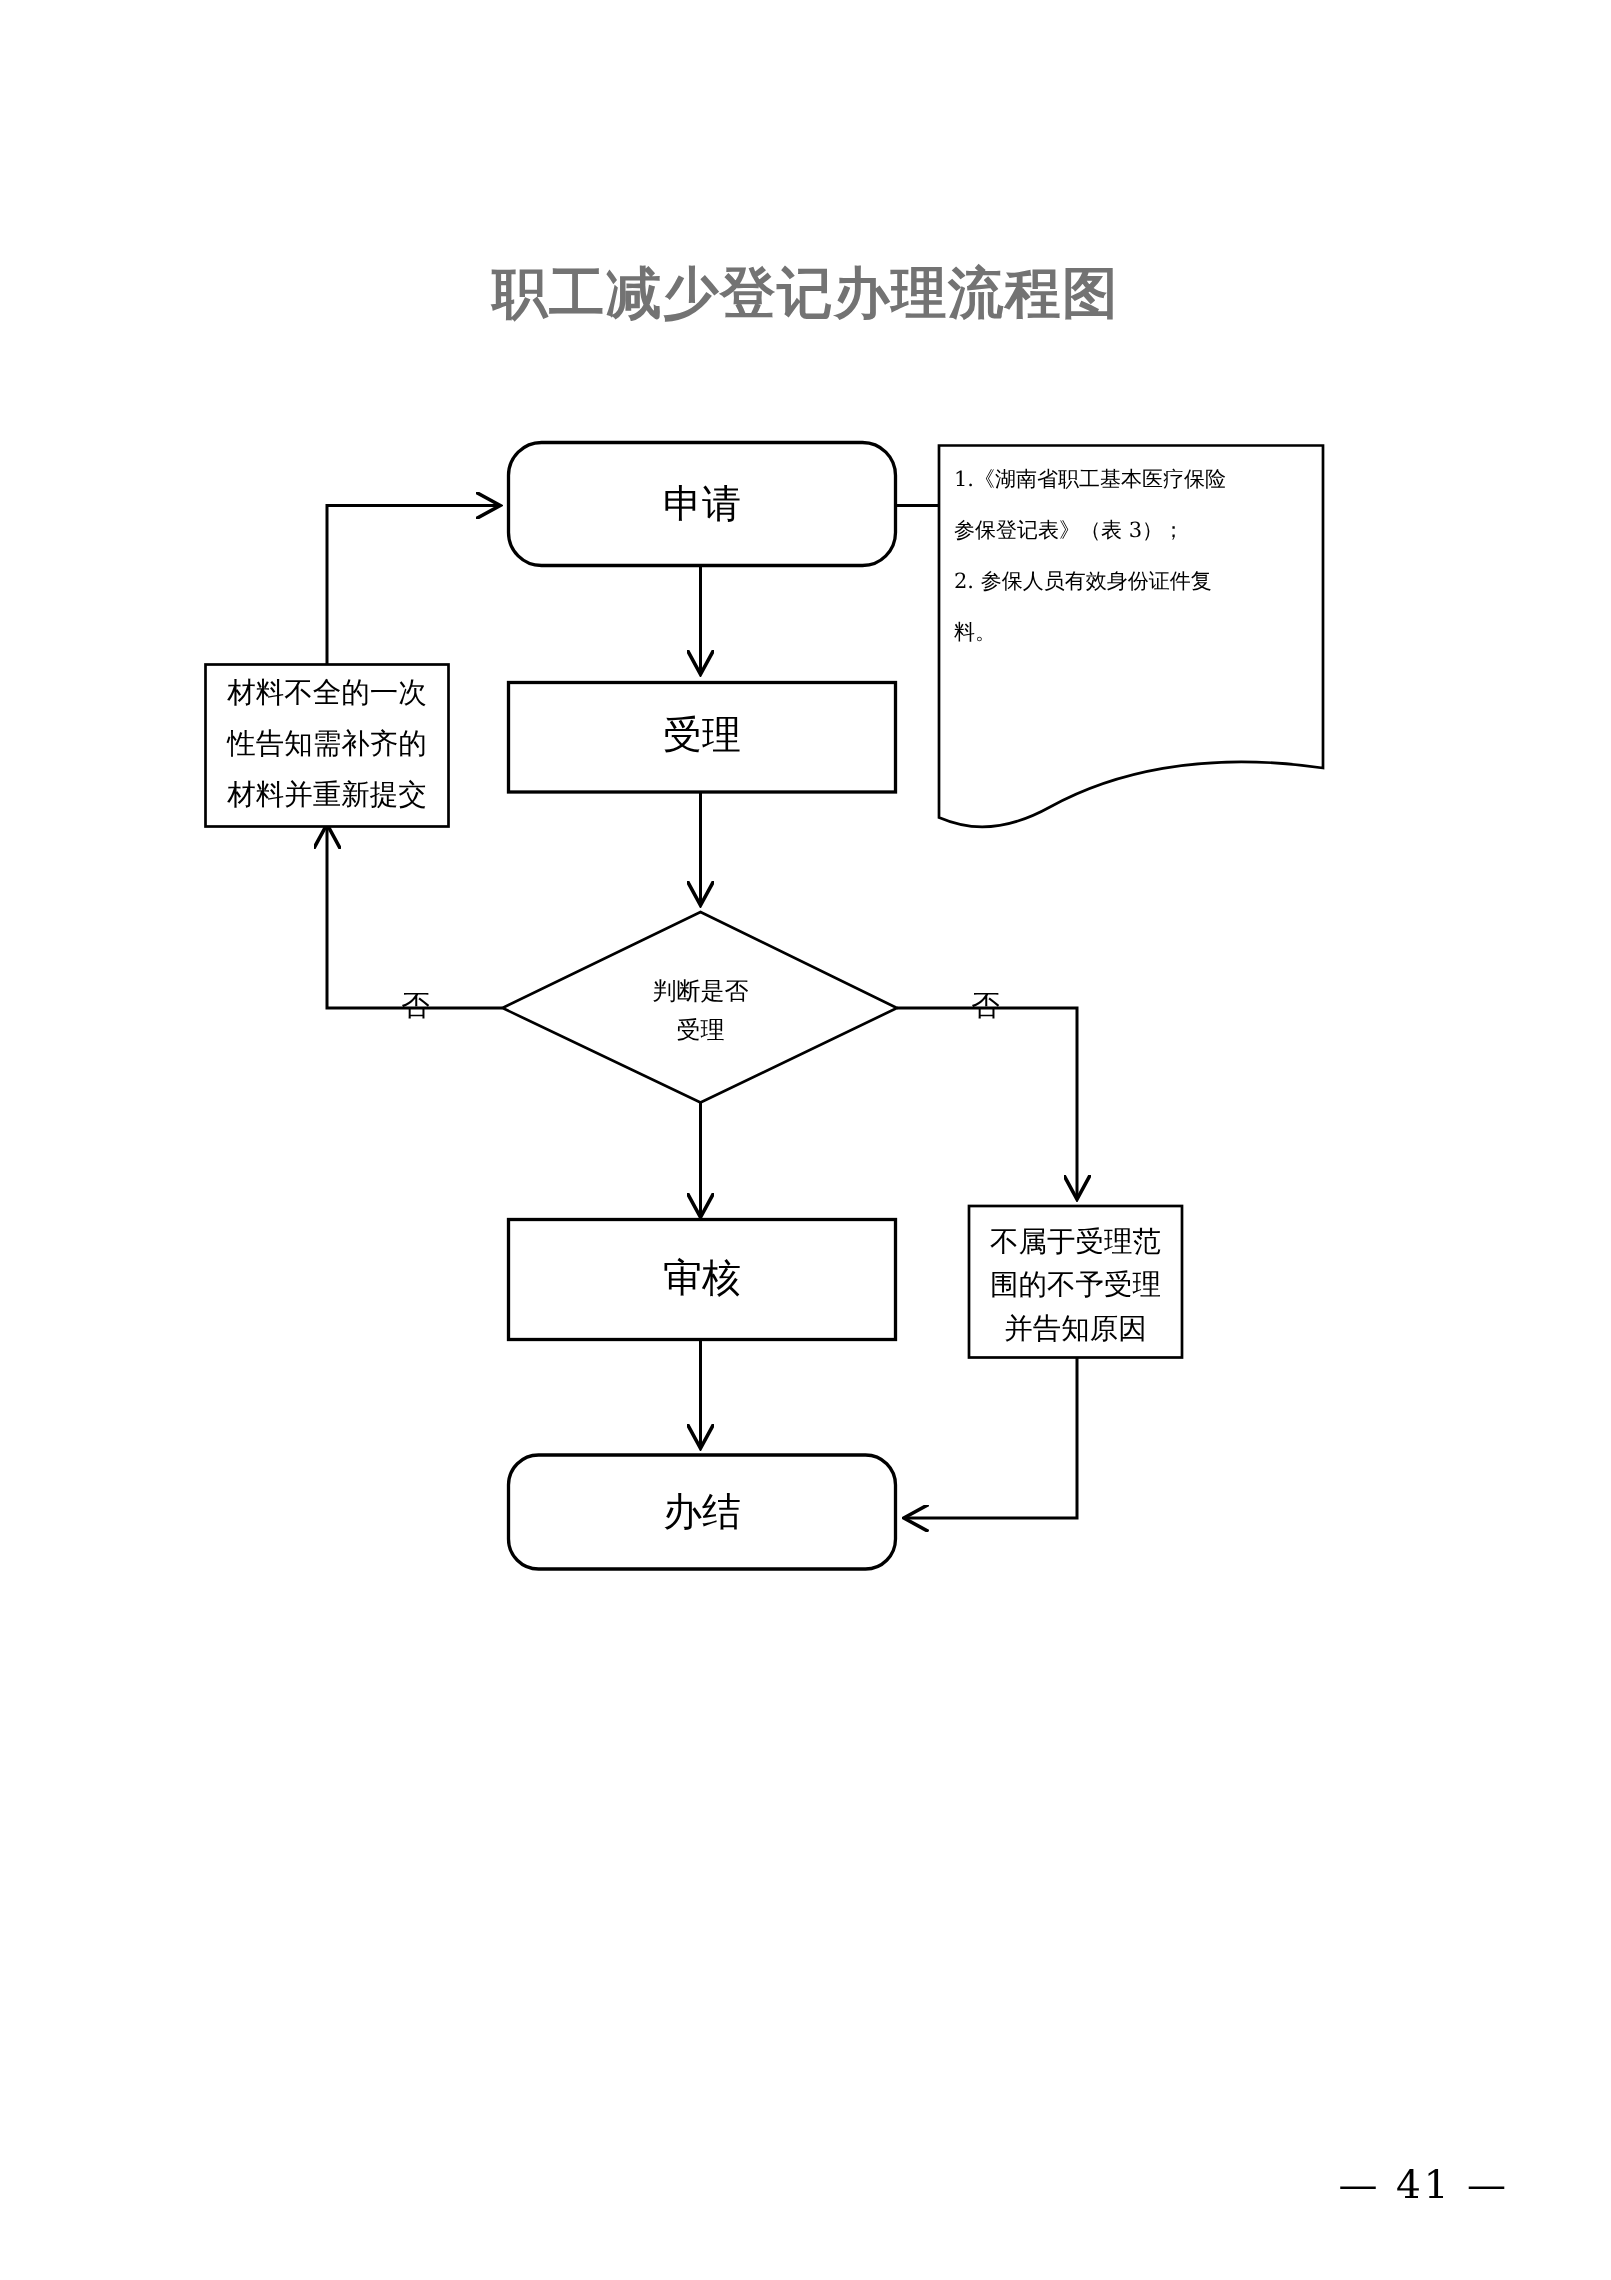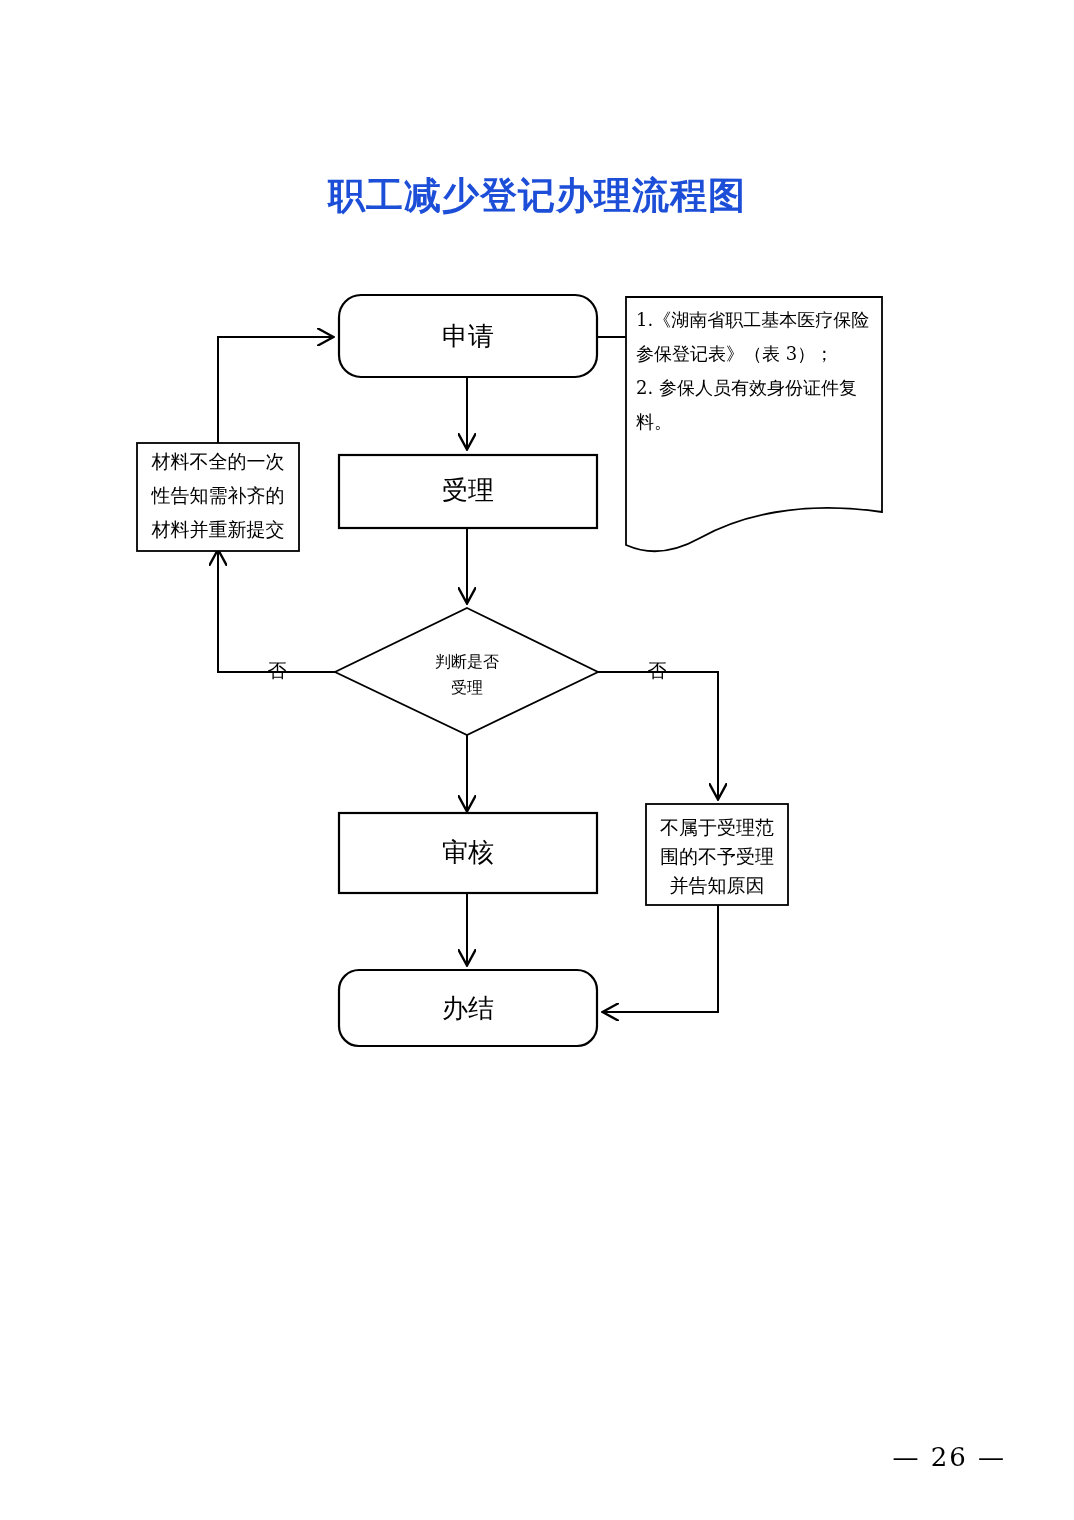--- a/index.html
+++ b/index.html
@@ -26,21 +26,21 @@
     position: absolute;
     left: 0;
     top: 172px;
     width: 1074px;
     text-align: center;
     font-family: "DejaVu Sans", "Liberation Sans", sans-serif;
     font-weight: bold;
     font-size: 37px;
     letter-spacing: 1px;
     line-height: 48px;
-    color: #1d4ed8;
+    color: #737373;
   }
   .page-number {
     position: absolute;
     right: 68px;
     bottom: 48px;
     font-family: "DejaVu Serif", "Liberation Serif", serif;
     font-size: 26px;
     letter-spacing: 2px;
     color: #000;
   }
@@ -89,21 +89,21 @@
   }
   .edge-label {
     font-family: "DejaVu Serif", "Liberation Serif", serif;
     font-size: 19px;
     fill: #000;
     text-anchor: middle;
     dominant-baseline: middle;
   }
   .note-text {
     font-family: "DejaVu Serif", "Liberation Serif", serif;
-    font-size: 18px;
+    font-size: 14px;
     line-height: 34px;
     color: #000;
   }
   .note-text div { white-space: nowrap; }
   .note-box {
     position: absolute;
     left: 636px;
     top: 303px;
     width: 250px;
   }
@@ -177,15 +177,15 @@
     <text class="edge-label" x="657" y="672">否</text>
   </svg>
 
   <div class="note-box note-text">
     <div>1.《湖南省职工基本医疗保险</div>
     <div>参保登记表》（表 3）；</div>
     <div>2. 参保人员有效身份证件复</div>
     <div>料。</div>
   </div>
 
-  <div class="page-number">— 26 —</div>
+  <div class="page-number">— 41 —</div>
 
 </div>
 
 </body></html>

